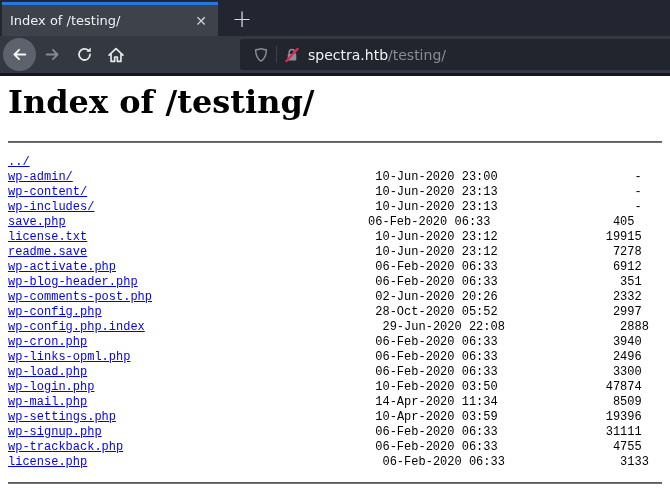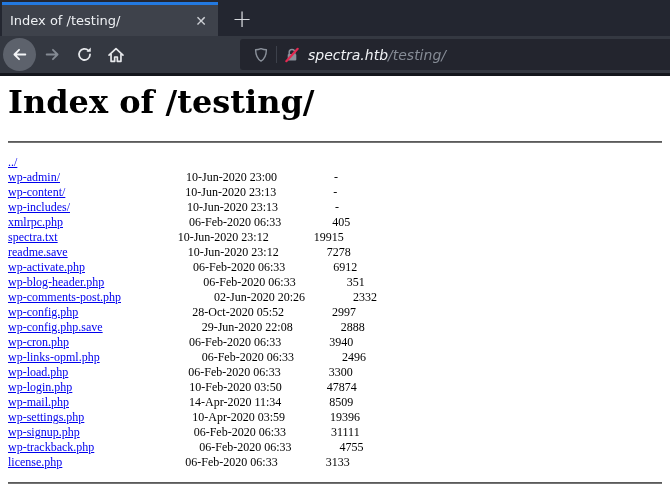--- a/index.html
+++ b/index.html
@@ -56,41 +56,40 @@
     width: 33px; height: 33px; border-radius: 50%;
     background: #5d626c; margin-left: 1px;
   }
   .urlbar {
     flex: 1; height: 31px;
     margin-left: 108px;
     background: #23252e;
     border-radius: 3px 0 0 3px;
     display: flex; align-items: center;
     padding-left: 13px;
-    font-style: italic;
   }
   .urlbar .divider {
     width: 1px; height: 17px; background: #3d414b; margin: 0 7px;
   }
   .url-text { margin-left: 8px; font-size: 14px; color: #f0f2f5; white-space: nowrap; }
   .url-text .dim { color: #868c96; }
 
   
   .page { flex: 1; background: #fff; padding: 0 8px; }
   h1 {
     font-family: "DejaVu Serif", "Liberation Serif", serif;
     font-size: 32px; font-weight: bold; color: #000;
     margin: 8px 0 20px 0; line-height: 1.15;
   }
   hr {
     border: none; height: 2px; margin: 0;
     background: linear-gradient(to bottom, #4e4e4e, #808080);
   }
   pre {
-    font-family: Liberation Serif, serif;
+    font-family: Liberation Mono, monospace;
     font-size: 12px; line-height: 15px;
     margin: 12px 0; color: #000;
   }
   pre a { color: #0000ee; text-decoration: underline; }
   .icon-svg { display: block; }
 </style>
 </head>
 <body>
 
 <div class="browser">
@@ -152,28 +151,28 @@
     </div>
   </div>
 
   <div class="page">
     <h1>Index of /testing/</h1>
     <hr>
     <pre id="listing"><a href="#">../</a>
 <a href="#">wp-admin/</a>                                          10-Jun-2020 23:00                   -
 <a href="#">wp-content/</a>                                        10-Jun-2020 23:13                   -
 <a href="#">wp-includes/</a>                                       10-Jun-2020 23:13                   -
-<a href="#">xmlrpc.php</a>                                          06-Feb-2020 06:33                 405
-<a href="#">spectra.txt</a>                                        10-Jun-2020 23:12               19915
+<a href="#">save.php</a>                                          06-Feb-2020 06:33                 405
+<a href="#">license.txt</a>                                        10-Jun-2020 23:12               19915
 <a href="#">readme.save</a>                                        10-Jun-2020 23:12                7278
 <a href="#">wp-activate.php</a>                                    06-Feb-2020 06:33                6912
 <a href="#">wp-blog-header.php</a>                                 06-Feb-2020 06:33                 351
 <a href="#">wp-comments-post.php</a>                               02-Jun-2020 20:26                2332
 <a href="#">wp-config.php</a>                                      28-Oct-2020 05:52                2997
-<a href="#">wp-config.php.save</a>                                 29-Jun-2020 22:08                2888
+<a href="#">wp-config.php.index</a>                                 29-Jun-2020 22:08                2888
 <a href="#">wp-cron.php</a>                                        06-Feb-2020 06:33                3940
 <a href="#">wp-links-opml.php</a>                                  06-Feb-2020 06:33                2496
 <a href="#">wp-load.php</a>                                        06-Feb-2020 06:33                3300
 <a href="#">wp-login.php</a>                                       10-Feb-2020 03:50               47874
 <a href="#">wp-mail.php</a>                                        14-Apr-2020 11:34                8509
 <a href="#">wp-settings.php</a>                                    10-Apr-2020 03:59               19396
 <a href="#">wp-signup.php</a>                                      06-Feb-2020 06:33               31111
 <a href="#">wp-trackback.php</a>                                   06-Feb-2020 06:33                4755
 <a href="#">license.php</a>                                         06-Feb-2020 06:33                3133
 </pre>

